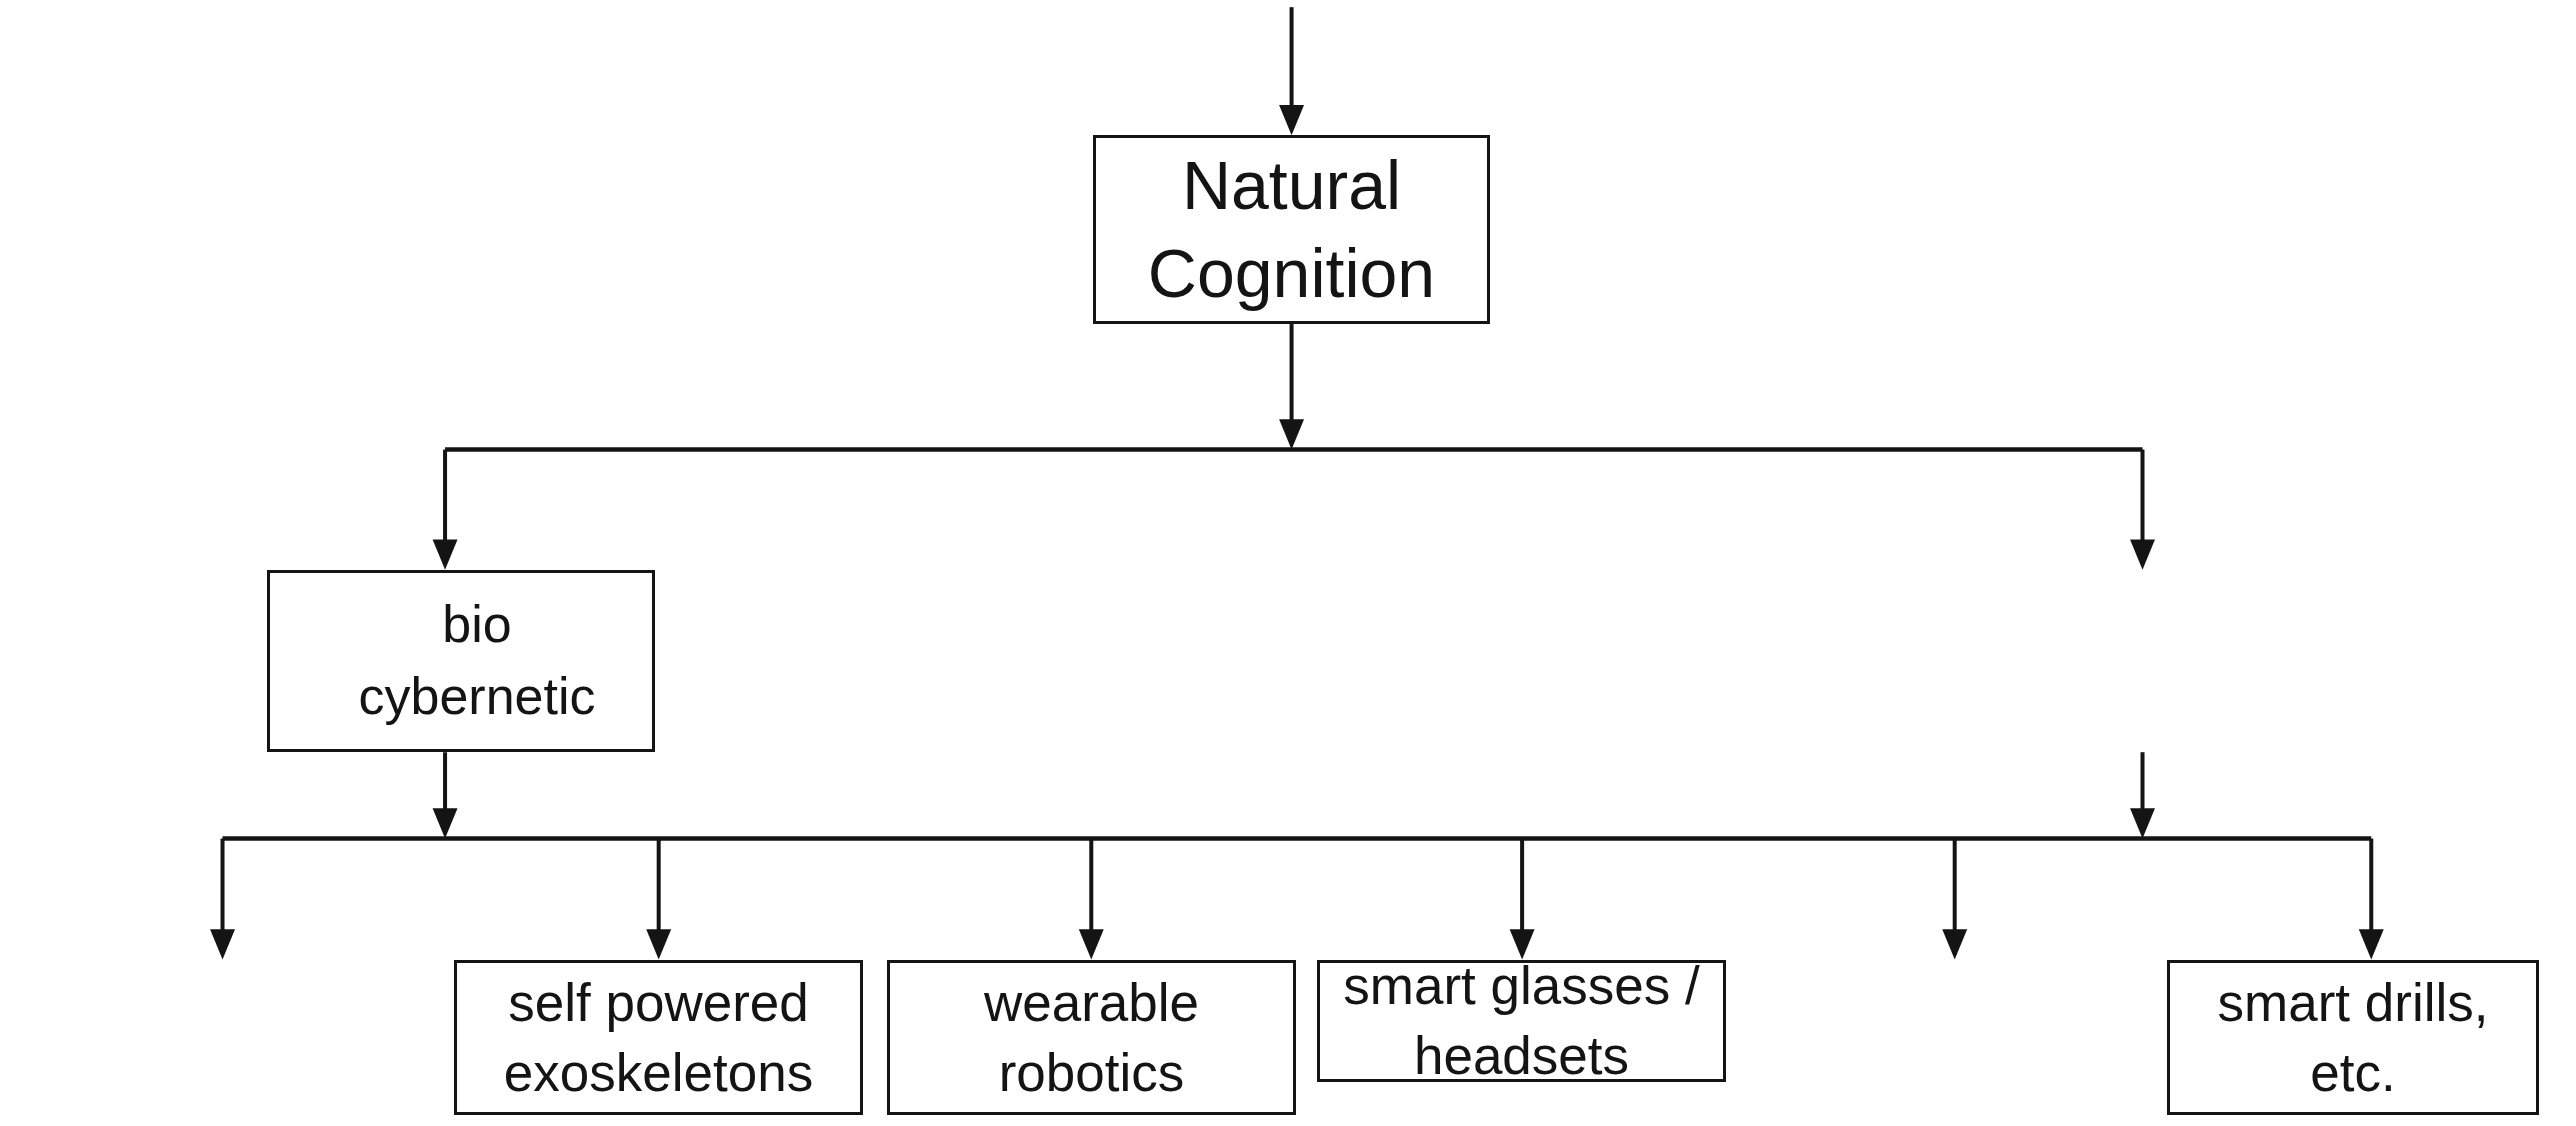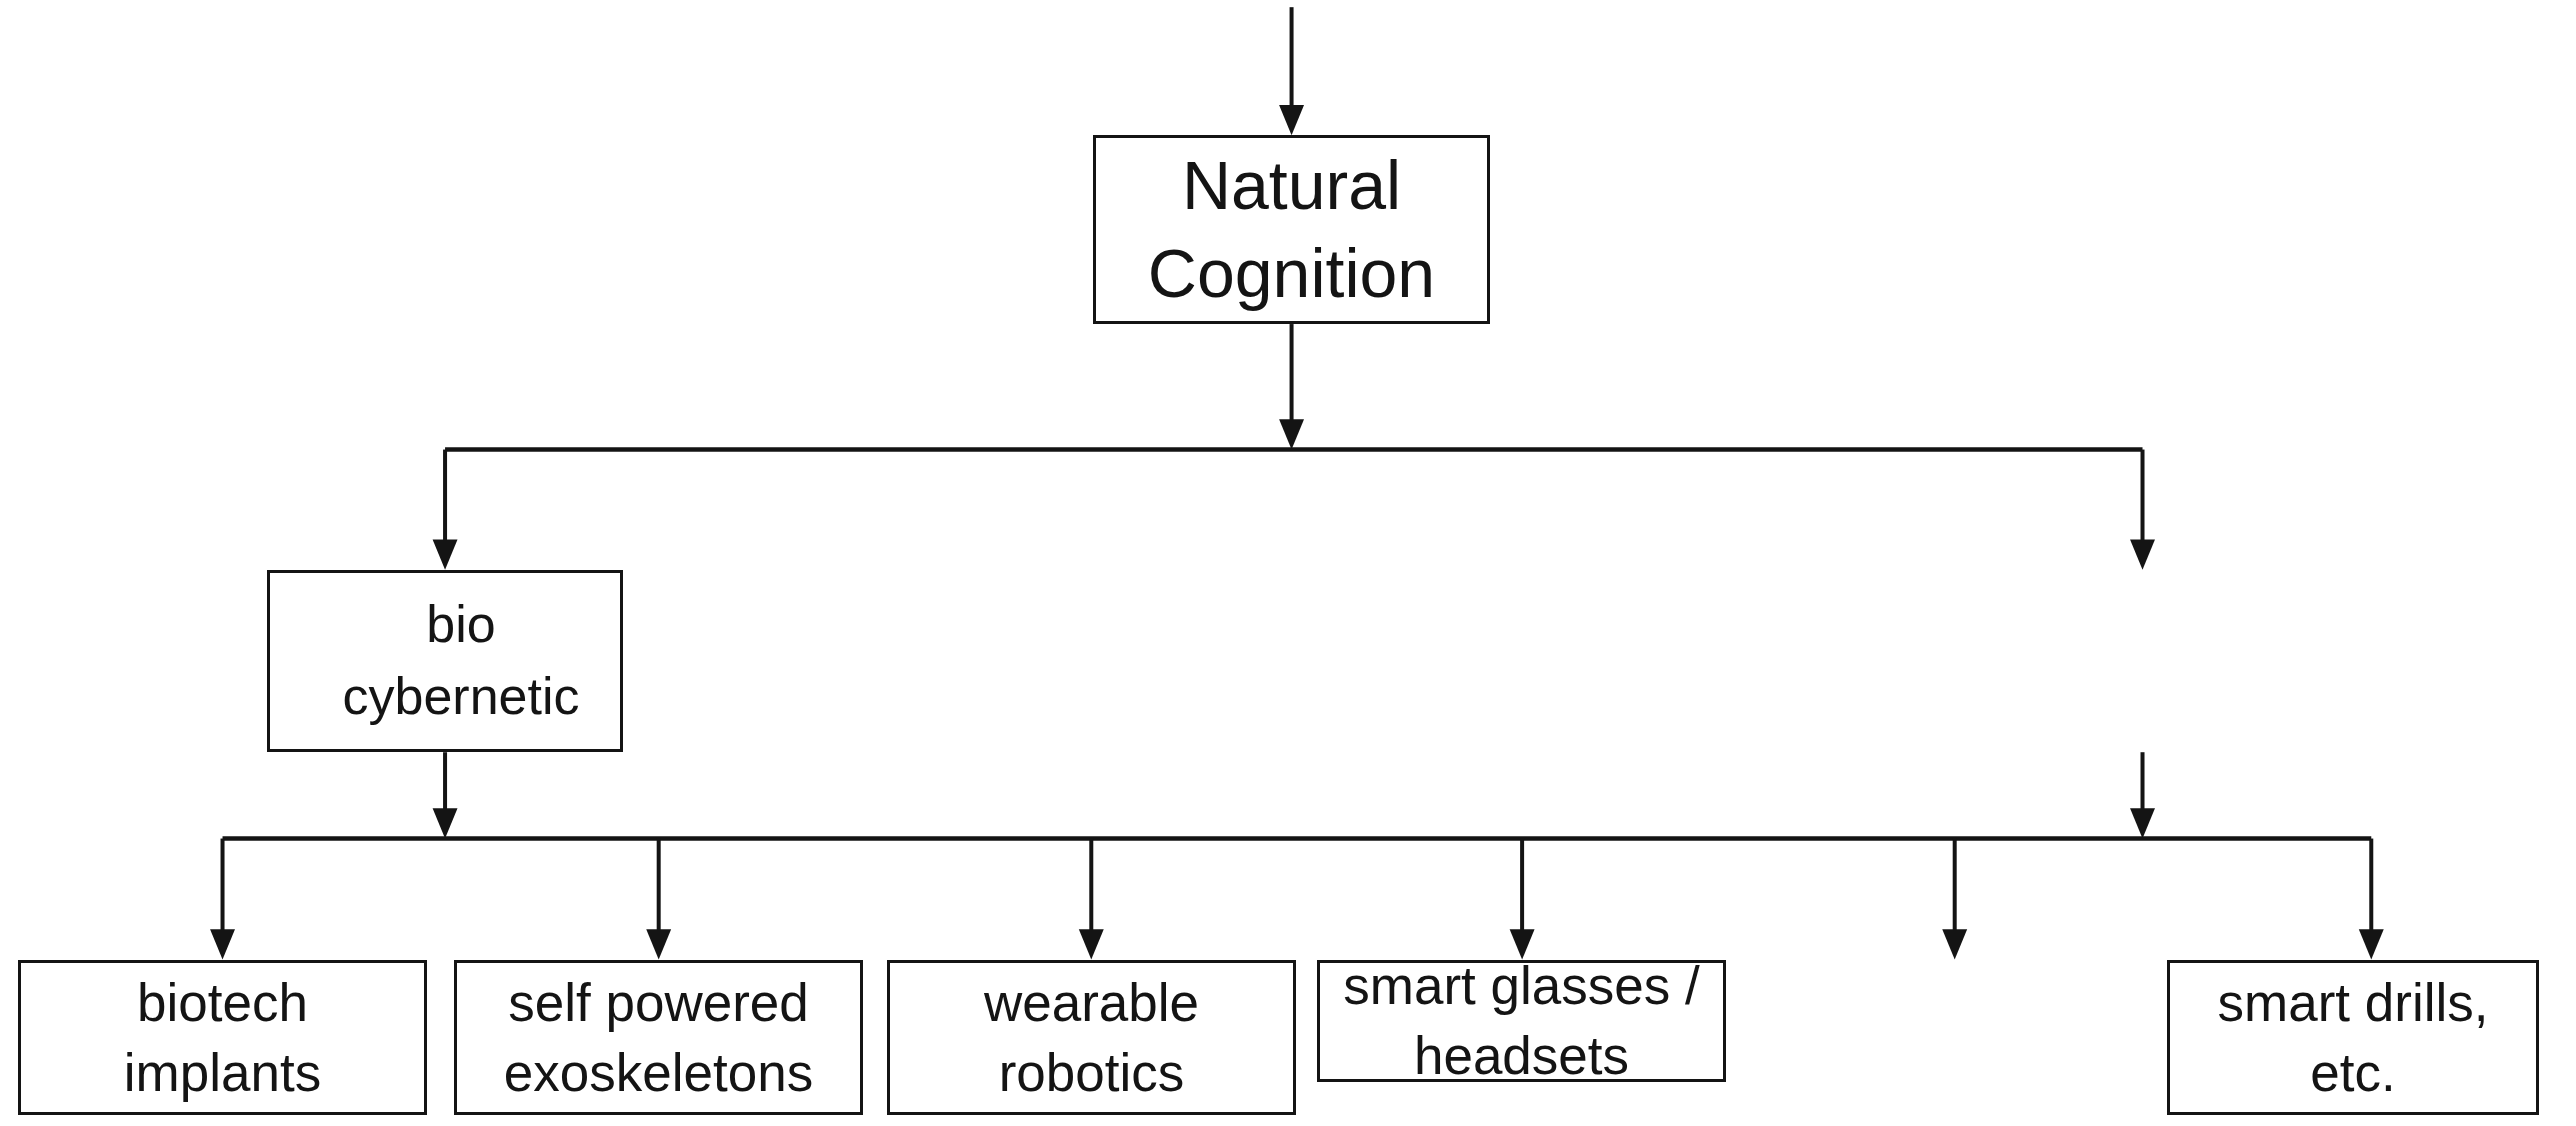--- a/index.html
+++ b/index.html
@@ -32,21 +32,21 @@
     white-space: pre-line;
     display: block;
     width: 100%;
   }
   .lvl1 { font-size: 68px; line-height: 1.28; }
   .lvl2 { font-size: 52px; line-height: 1.38; }
   .lvl3 { font-size: 53px; line-height: 1.32; }
 
   
   #node-root  { left: 1093px; top: 135px;  width: 397px; height: 189px; }
-  #node-bio   { left: 267px;  top: 570px;  width: 356px; height: 182px; padding-left: 32px; }
+  #node-bio   { left: 267px;  top: 570px;  width: 388px; height: 182px; padding-left: 32px; }
   #node-aug   { left: 1964px; top: 570px;  width: 356px; height: 182px; }
   #node-leaf0 { left: 18px;   top: 960px; width: 409px; height: 155px; }
   #node-leaf1 { left: 454px;  top: 960px; width: 409px; height: 155px; }
   #node-leaf2 { left: 887px;  top: 960px; width: 409px; height: 155px; }
   #node-leaf3 { left: 1317px; top: 960px; width: 409px; height: 122px; }
   #node-leaf4 { left: 1750px; top: 960px; width: 409px; height: 155px; }
   #node-leaf5 { left: 2167px; top: 960px; width: 372px; height: 155px; }
 
   .shaft { stroke: #141414; stroke-width: 4.5; fill: none; }
   .rail  { stroke: #141414; stroke-width: 5;   fill: none; }
@@ -122,24 +122,20 @@
   <div class="node lvl1" id="node-root">
     <span class="label">Natural
 Cognition</span>
   </div>
 
   <div class="node lvl2" id="node-bio">
     <span class="label">bio
 cybernetic</span>
   </div>
 
-  <div class="node lvl3" id="node-leaf0">
-    <span class="label">biotech
-implants</span>
-  </div>
   <div class="node lvl3" id="node-leaf2">
     <span class="label">wearable
 robotics</span>
   </div>
   <div class="node lvl3" id="node-leaf1">
     <span class="label">self powered
 exoskeletons</span>
   </div>
   <div class="node lvl3" id="node-leaf3">
     <span class="label">smart glasses /

